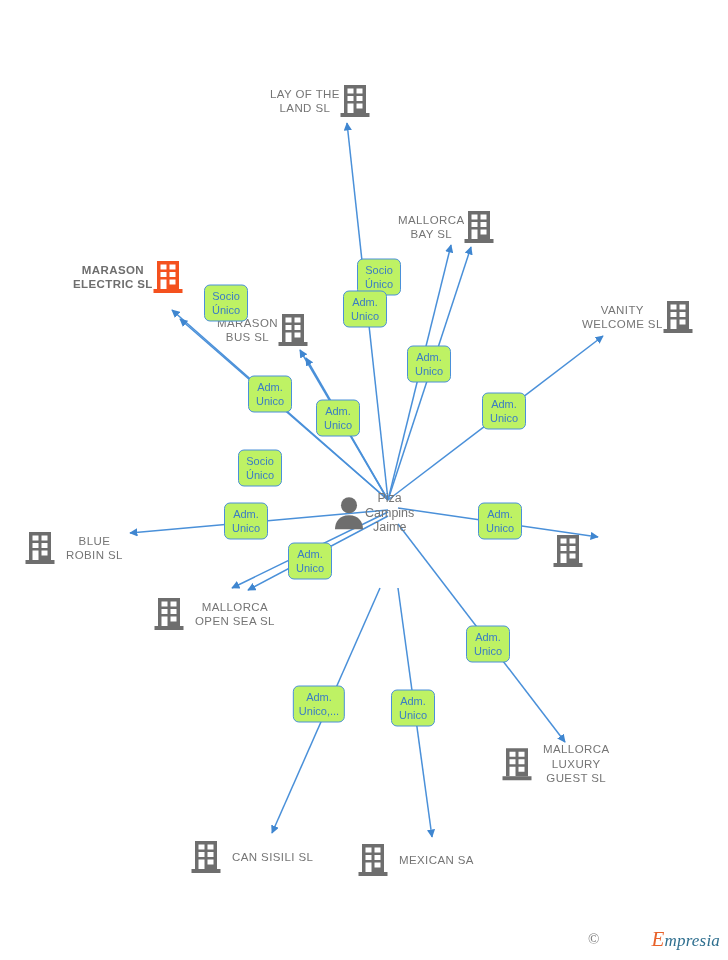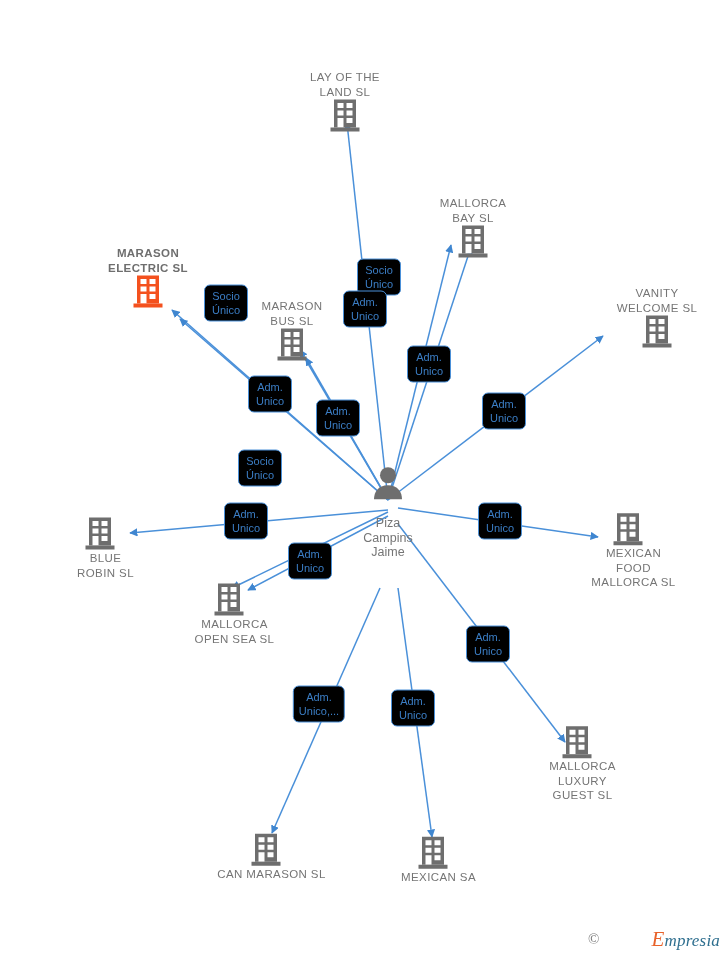--- a/index.html
+++ b/index.html
@@ -22,21 +22,20 @@
     position: absolute;
     left: 0;
     top: 0;
     width: 728px;
     height: 960px;
   }
   .node {
     position: absolute;
     transform: translate(-50%, -50%);
     display: flex;
-    flex-direction: column;
     align-items: center;
     width: 150px;
     margin-left: 0;
   }
   .node .node-label {
     font-size: 11.5px;
     line-height: 14.5px;
     color: #757575;
     text-align: center;
     letter-spacing: .4px;
@@ -50,21 +49,21 @@
   .node.person .icon-wrap { order: 1; }
   .node.person .node-label { order: 2; }
   .icon-wrap {
     display: block;
     line-height: 0;
   }
   .edge-label {
     position: absolute;
     transform: translate(-50%, -50%);
     box-sizing: border-box;
-    background: #000000;
+    background: #bef264;
     border: 1.6px solid #4a90d9;
     border-radius: 6px;
     color: #3b7dc4;
     font-size: 11px;
     line-height: 14px;
     text-align: center;
     padding: 3px 5px 4px 5px;
     font-family: "Liberation Sans", sans-serif;
     white-space: pre-line;
     min-width: 44px;
@@ -200,23 +199,20 @@
         <span class="icon-wrap"><svg width="30" height="34" viewBox="0 0 30 34" xmlns="http://www.w3.org/2000/svg">
             <rect x="4" y="1" width="22" height="28" fill="#6e6e6e"></rect>
             <rect x="7.5" y="4.5" width="6" height="5" fill="#ffffff"></rect>
             <rect x="16.5" y="4.5" width="6" height="5" fill="#ffffff"></rect>
             <rect x="7.5" y="12" width="6" height="5" fill="#ffffff"></rect>
             <rect x="16.5" y="12" width="6" height="5" fill="#ffffff"></rect>
             <rect x="7.5" y="19.5" width="6" height="9.5" fill="#ffffff"></rect>
             <rect x="16.5" y="19.5" width="6" height="5" fill="#ffffff"></rect>
             <rect x="0.5" y="29" width="29" height="4" fill="#6e6e6e"></rect>
           </svg></span>
-        <div class="node-label">MEXICAN
-FOOD
-MALLORCA  SL</div>
       </div>
       <div class="node company label-below" style="left: 100px; top: 548px;">
         <span class="icon-wrap"><svg width="30" height="34" viewBox="0 0 30 34" xmlns="http://www.w3.org/2000/svg">
             <rect x="4" y="1" width="22" height="28" fill="#6e6e6e"></rect>
             <rect x="7.5" y="4.5" width="6" height="5" fill="#ffffff"></rect>
             <rect x="16.5" y="4.5" width="6" height="5" fill="#ffffff"></rect>
             <rect x="7.5" y="12" width="6" height="5" fill="#ffffff"></rect>
             <rect x="16.5" y="12" width="6" height="5" fill="#ffffff"></rect>
             <rect x="7.5" y="19.5" width="6" height="9.5" fill="#ffffff"></rect>
             <rect x="16.5" y="19.5" width="6" height="5" fill="#ffffff"></rect>
@@ -258,36 +254,36 @@
         <span class="icon-wrap"><svg width="30" height="34" viewBox="0 0 30 34" xmlns="http://www.w3.org/2000/svg">
             <rect x="4" y="1" width="22" height="28" fill="#6e6e6e"></rect>
             <rect x="7.5" y="4.5" width="6" height="5" fill="#ffffff"></rect>
             <rect x="16.5" y="4.5" width="6" height="5" fill="#ffffff"></rect>
             <rect x="7.5" y="12" width="6" height="5" fill="#ffffff"></rect>
             <rect x="16.5" y="12" width="6" height="5" fill="#ffffff"></rect>
             <rect x="7.5" y="19.5" width="6" height="9.5" fill="#ffffff"></rect>
             <rect x="16.5" y="19.5" width="6" height="5" fill="#ffffff"></rect>
             <rect x="0.5" y="29" width="29" height="4" fill="#6e6e6e"></rect>
           </svg></span>
-        <div class="node-label">CAN MARASON  SL</div>
+        <div class="node-label">CAN SISILI  SL</div>
       </div>
       <div class="node company label-below" style="left: 433px; top: 860px;">
         <span class="icon-wrap"><svg width="30" height="34" viewBox="0 0 30 34" xmlns="http://www.w3.org/2000/svg">
             <rect x="4" y="1" width="22" height="28" fill="#6e6e6e"></rect>
             <rect x="7.5" y="4.5" width="6" height="5" fill="#ffffff"></rect>
             <rect x="16.5" y="4.5" width="6" height="5" fill="#ffffff"></rect>
             <rect x="7.5" y="12" width="6" height="5" fill="#ffffff"></rect>
             <rect x="16.5" y="12" width="6" height="5" fill="#ffffff"></rect>
             <rect x="7.5" y="19.5" width="6" height="9.5" fill="#ffffff"></rect>
             <rect x="16.5" y="19.5" width="6" height="5" fill="#ffffff"></rect>
             <rect x="0.5" y="29" width="29" height="4" fill="#6e6e6e"></rect>
           </svg></span>
         <div class="node-label">MEXICAN SA</div>
       </div>
-      <div class="node person label-below" style="left: 388px; top: 513px; gap: 16px;">
+      <div class="node person label-below" style="left: 408px; top: 513px;">
         <span class="icon-wrap"><svg width="32" height="34" viewBox="0 0 32 34" xmlns="http://www.w3.org/2000/svg">
             <circle cx="16" cy="9" r="8" fill="#6e6e6e"></circle>
             <path d="M16 19 C6 19 2 26 2 33 L30 33 C30 26 26 19 16 19 Z" fill="#6e6e6e"></path>
           </svg></span>
         <div class="node-label" style="font-size: 12.5px; letter-spacing: 0px;">Piza
 Campins
 Jaime</div>
       </div>
     </div>
   <div id="label-layer">

